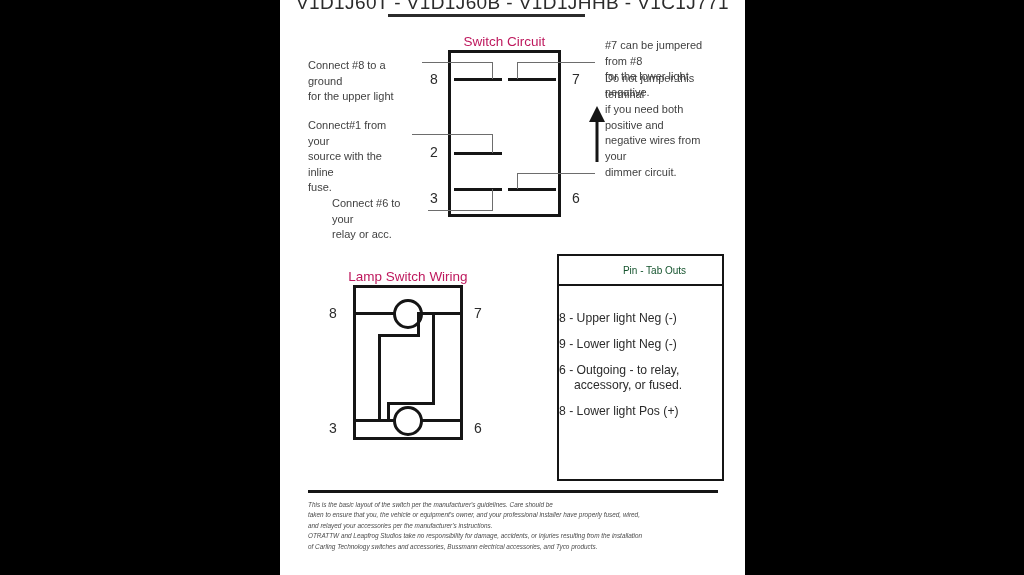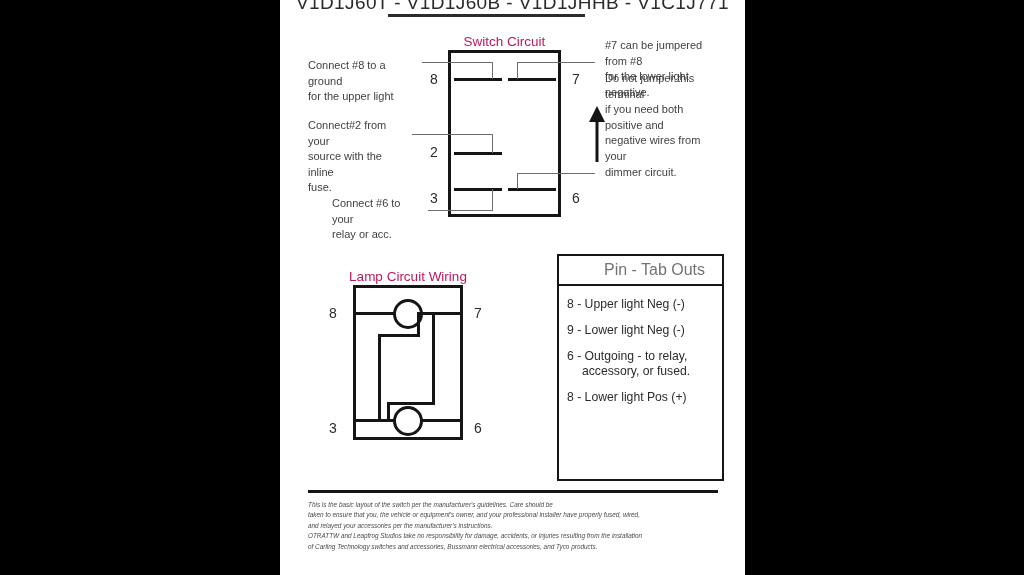--- a/index.html
+++ b/index.html
@@ -135,26 +135,27 @@
     border: 2px solid #151515;
     box-sizing: border-box;
     background: #ffffff;
   }
   #pin-header {
     height: 28px;
     border-bottom: 2px solid #151515;
     display: flex;
     align-items: center;
     justify-content: center;
-    font-size: 16px;
-    color: #737373;
+    font-size: 10px;
+    color: #14532d;
     padding-left: 28px;
   }
   #pin-list {
-    padding: 11px 0 0 8px;
+    padding: 11px 0 0 0;
+    margin-top: 14px;
   }
   .pin-item {
     font-size: 12.2px;
     color: #2b2b2b;
     line-height: 1.22;
     margin-bottom: 11px;
   }
   .pin-item .cont {
     display: block;
     padding-left: 15px;
@@ -220,34 +221,34 @@
   </svg>
 
   <div class="term-num" style="left:150px; top:71px;">8</div>
   <div class="term-num" style="left:292px; top:71px;">7</div>
   <div class="term-num" style="left:150px; top:144px;">2</div>
   <div class="term-num" style="left:150px; top:190px;">3</div>
   <div class="term-num" style="left:292px; top:190px;">6</div>
 
   <div class="note" style="left:28px; top:58px; width:92px; white-space:pre-line;">Connect #8 to a ground
 for the upper light</div>
-  <div class="note" style="left:28px; top:118px; width:92px; white-space:pre-line;">Connect#2 from your
+  <div class="note" style="left:28px; top:118px; width:92px; white-space:pre-line;">Connect#1 from your
 source with the inline
 fuse.</div>
   <div class="note" style="left:52px; top:196px; width:92px; white-space:pre-line;">Connect #6 to your
 relay or acc.</div>
 
   <div class="note" style="left:325px; top:38px; width:118px; white-space:pre-line;">#7 can be jumpered from #8
 for the lower light negative.</div>
   <div class="note" style="left:325px; top:71px; width:118px; white-space:pre-line;">Do not jumper this terminal
 if you need both positive and
 negative wires from your
 dimmer circuit.</div>
 
-  <div class="hdg" style="left:60px; top:269px; width:136px; text-align:center;">Lamp Circuit Wiring</div>
+  <div class="hdg" style="left:60px; top:269px; width:136px; text-align:center;">Lamp Switch Wiring</div>
 
   <div id="lamp-body"></div>
 
   <div class="lamp-circle" style="left:113px; top:299px; width:30px; height:30px;"></div>
 
   <div class="lamp-circle" style="left:113px; top:406px; width:30px; height:30px;"></div>
 
   <div class="lamp-wire" style="left:76px; top:312px; width:39px; height:3px;"></div>
 
   <div class="lamp-wire" style="left:141px; top:312px; width:39px; height:3px;"></div>

